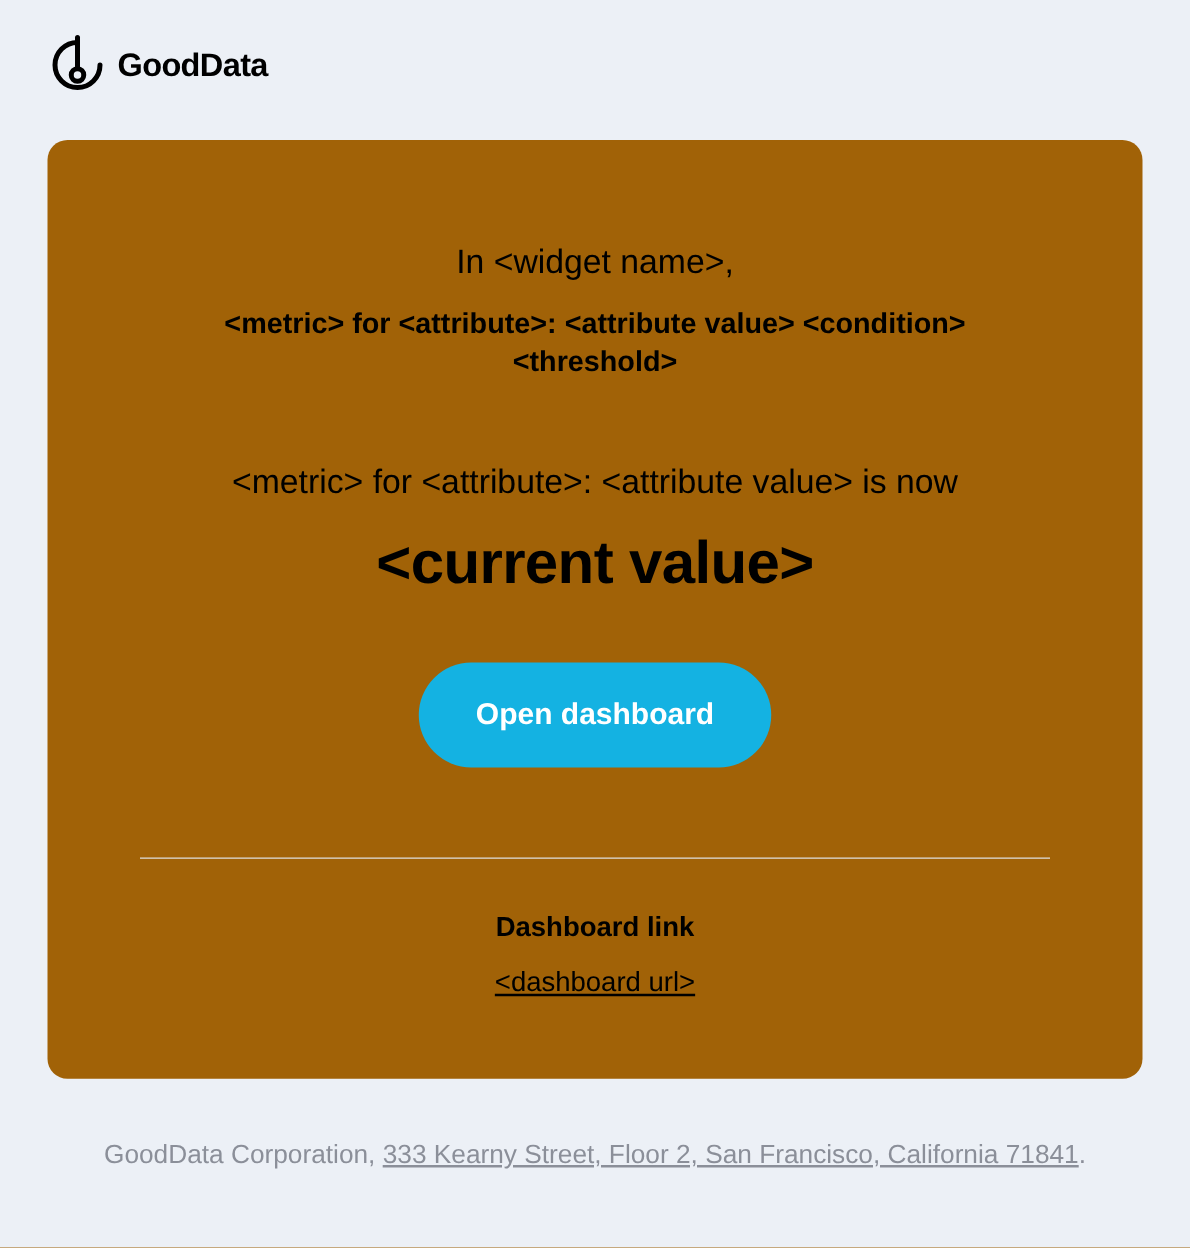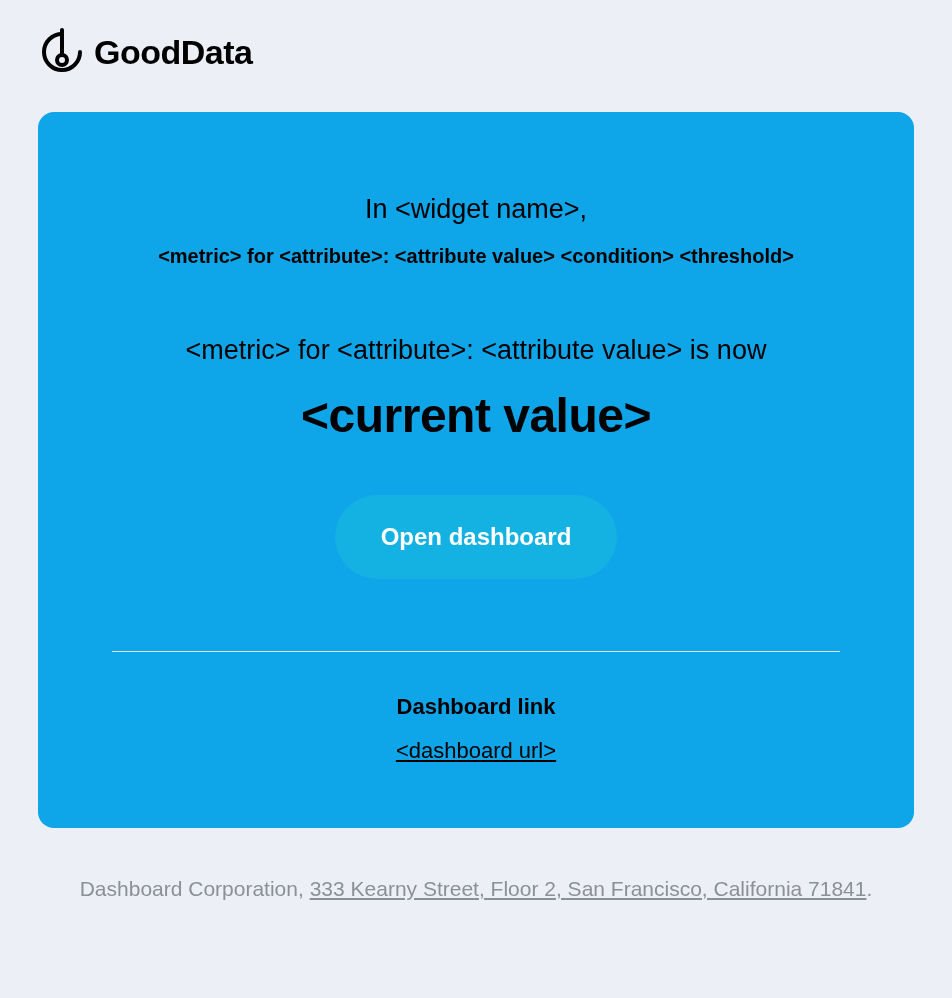--- a/index.html
+++ b/index.html
@@ -23,38 +23,38 @@
       align-items: center;
       gap: 8px;
       margin-bottom: 36px;
     }
     .logo-mark {
       display: inline-block;
       width: 48px;
       height: 48px;
     }
     .logo-text {
-      font-size: 34px;
+      font-size: 26px;
       font-weight: 700;
       color: #000;
       letter-spacing: -0.5px;
     }
     .card {
-      background: #0ea5e9;
+      background: #a16207;
       border-radius: 16px;
       padding: 82px 74px 64px 74px;
       text-align: center;
     }
     .intro-line {
       font-size: 27px;
       color: #000;
       margin-bottom: 18px;
     }
     .headline {
-      font-size: 20px;
+      font-size: 23px;
       font-weight: 700;
       line-height: 1.35;
       color: #000;
       margin-bottom: 65px;
     }
     .status-line {
       font-size: 27px;
       color: #000;
       margin-bottom: 22px;
     }
@@ -136,20 +136,20 @@
     <button class="cta-button">Open dashboard</button>
     <hr class="divider">
     <div class="link-block">
       <div class="link-heading">Dashboard link</div>
       <a href="#" class="link-url">&lt;dashboard url&gt;</a>
     </div>
   </div>
 
   <div class="footer">
     <div class="footer-line">
-      <span>Dashboard Corporation, </span><a href="#">333 Kearny Street, Floor 2, San Francisco, California 71841</a><span>.</span>
+      <span>GoodData Corporation, </span><a href="#">333 Kearny Street, Floor 2, San Francisco, California 71841</a><span>.</span>
     </div>
     <div>
       
     </div>
   </div>
 
 </div>
 
 </body></html>

